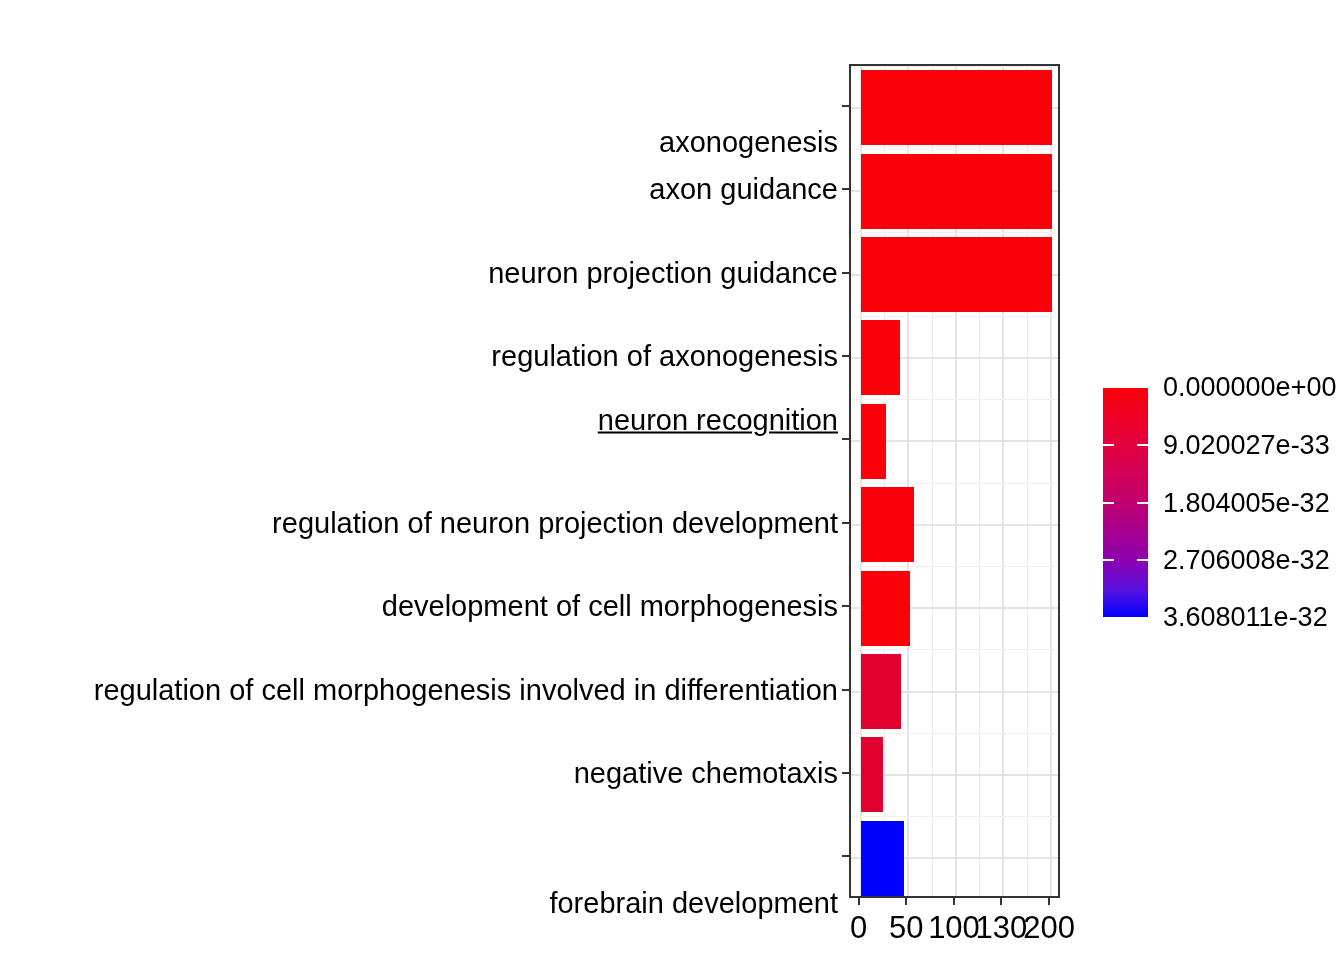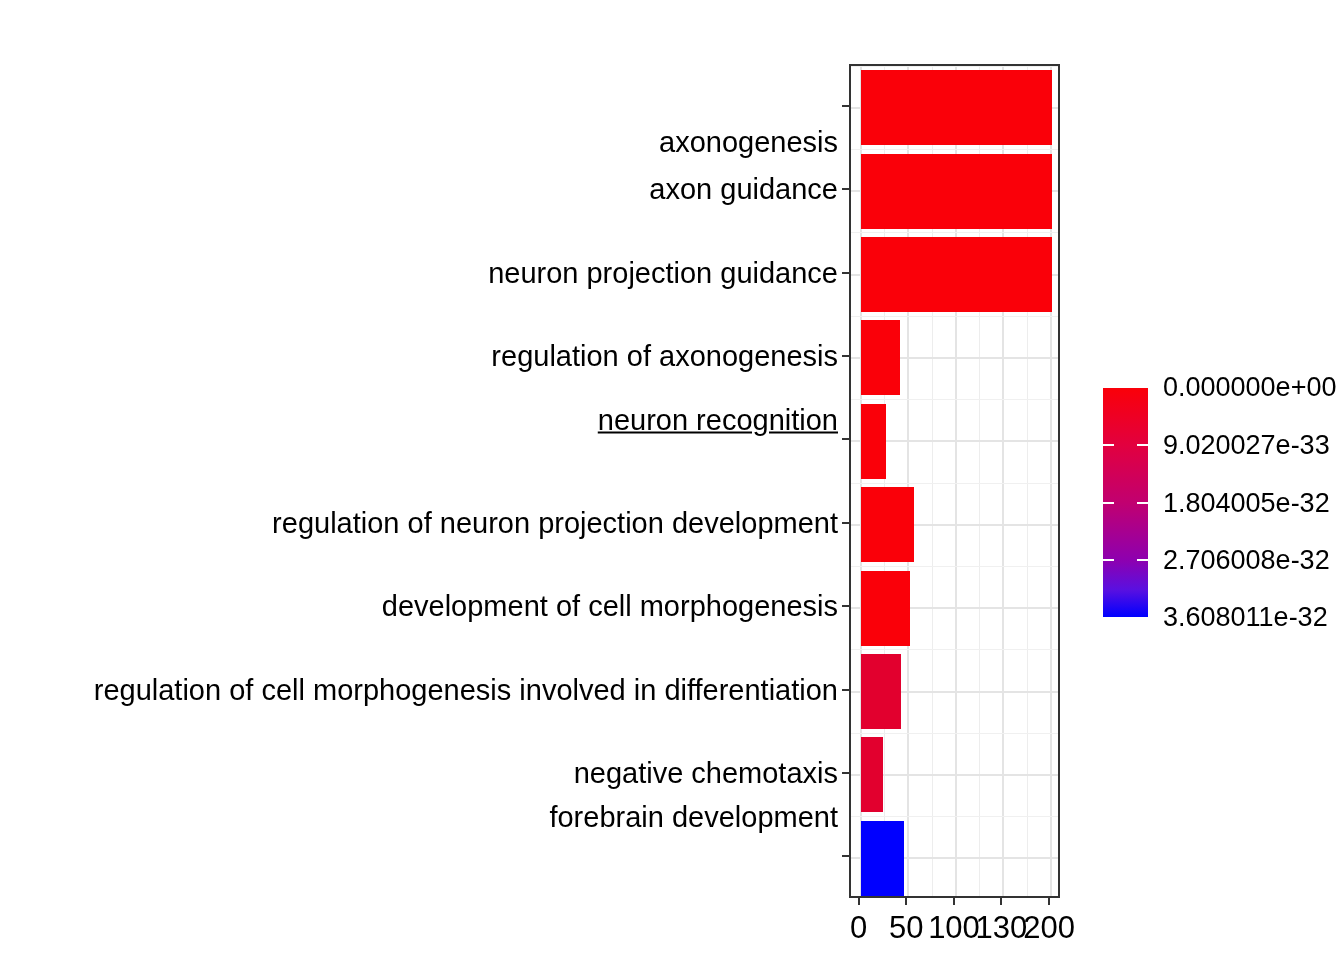--- a/index.html
+++ b/index.html
@@ -113,21 +113,21 @@
       <div class="ylab" style="top: 420px; right: 506px; text-decoration: underline;">neuron recognition</div>
       <div class="ytick" style="left: 842px; top: 521.7px;"></div>
       <div class="ylab" style="top: 522.7px; right: 506px;">regulation of neuron projection development</div>
       <div class="ytick" style="left: 842px; top: 605.1px;"></div>
       <div class="ylab" style="top: 606.1px; right: 506px;">development of cell morphogenesis</div>
       <div class="ytick" style="left: 842px; top: 688.5px;"></div>
       <div class="ylab" style="top: 689.5px; right: 506px;">regulation of cell morphogenesis involved in differentiation</div>
       <div class="ytick" style="left: 842px; top: 771.9px;"></div>
       <div class="ylab" style="top: 772.9px; right: 506px;">negative chemotaxis</div>
       <div class="ytick" style="left: 842px; top: 855.3px;"></div>
-      <div class="ylab" style="top: 817px; right: 506px; text-align: right;">forebrain development</div>
+      <div class="ylab" style="top: 903px; right: 506px; text-align: right;">forebrain development</div>
     </div>
   <div id="x-axis">
       <div class="xtick" style="left: 857.53px; top: 898px;"></div>
       <div class="xlab" style="left: 858.53px; top: 912px;">0</div>
       <div class="xtick" style="left: 905.182px; top: 898px;"></div>
       <div class="xlab" style="left: 906.182px; top: 912px;">50</div>
       <div class="xtick" style="left: 952.833px; top: 898px;"></div>
       <div class="xlab" style="left: 954px; top: 912px;">100</div>
       <div class="xtick" style="left: 1000.48px; top: 898px;"></div>
       <div class="xlab" style="left: 1001.48px; top: 912px;">130</div>

